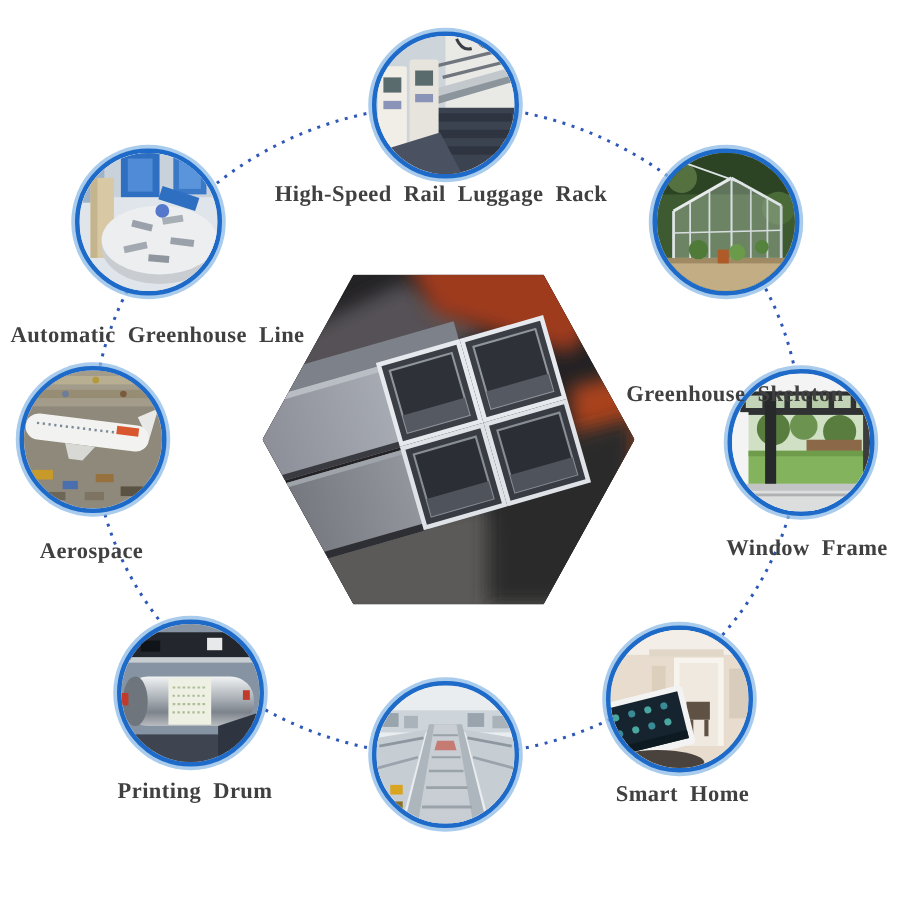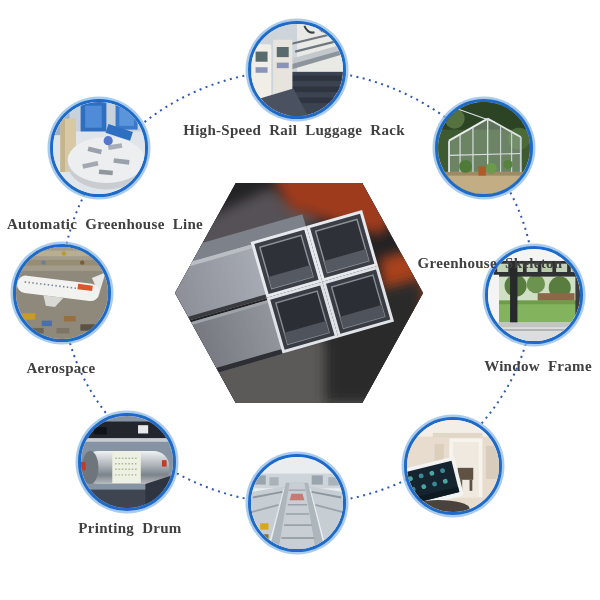--- a/index.html
+++ b/index.html
@@ -327,14 +327,15 @@
       <ellipse cx="34" cy="96" rx="34" ry="9" fill="#4a423c"></ellipse>
     </svg>
   </div>
 
   <div class="node-label" id="l-rail">High-Speed Rail Luggage Rack</div>
   <div class="node-label" id="l-production">Automatic Greenhouse Line</div>
   <div class="node-label" id="l-greenhouse">Greenhouse Skeleton</div>
   <div class="node-label" id="l-aerospace">Aerospace</div>
   <div class="node-label" id="l-window">Window Frame</div>
   <div class="node-label" id="l-printing">Printing Drum</div>
+  <div class="node-label" id="l-smarthome">Smart Home</div>
 
 </div>
 
 </body></html>

